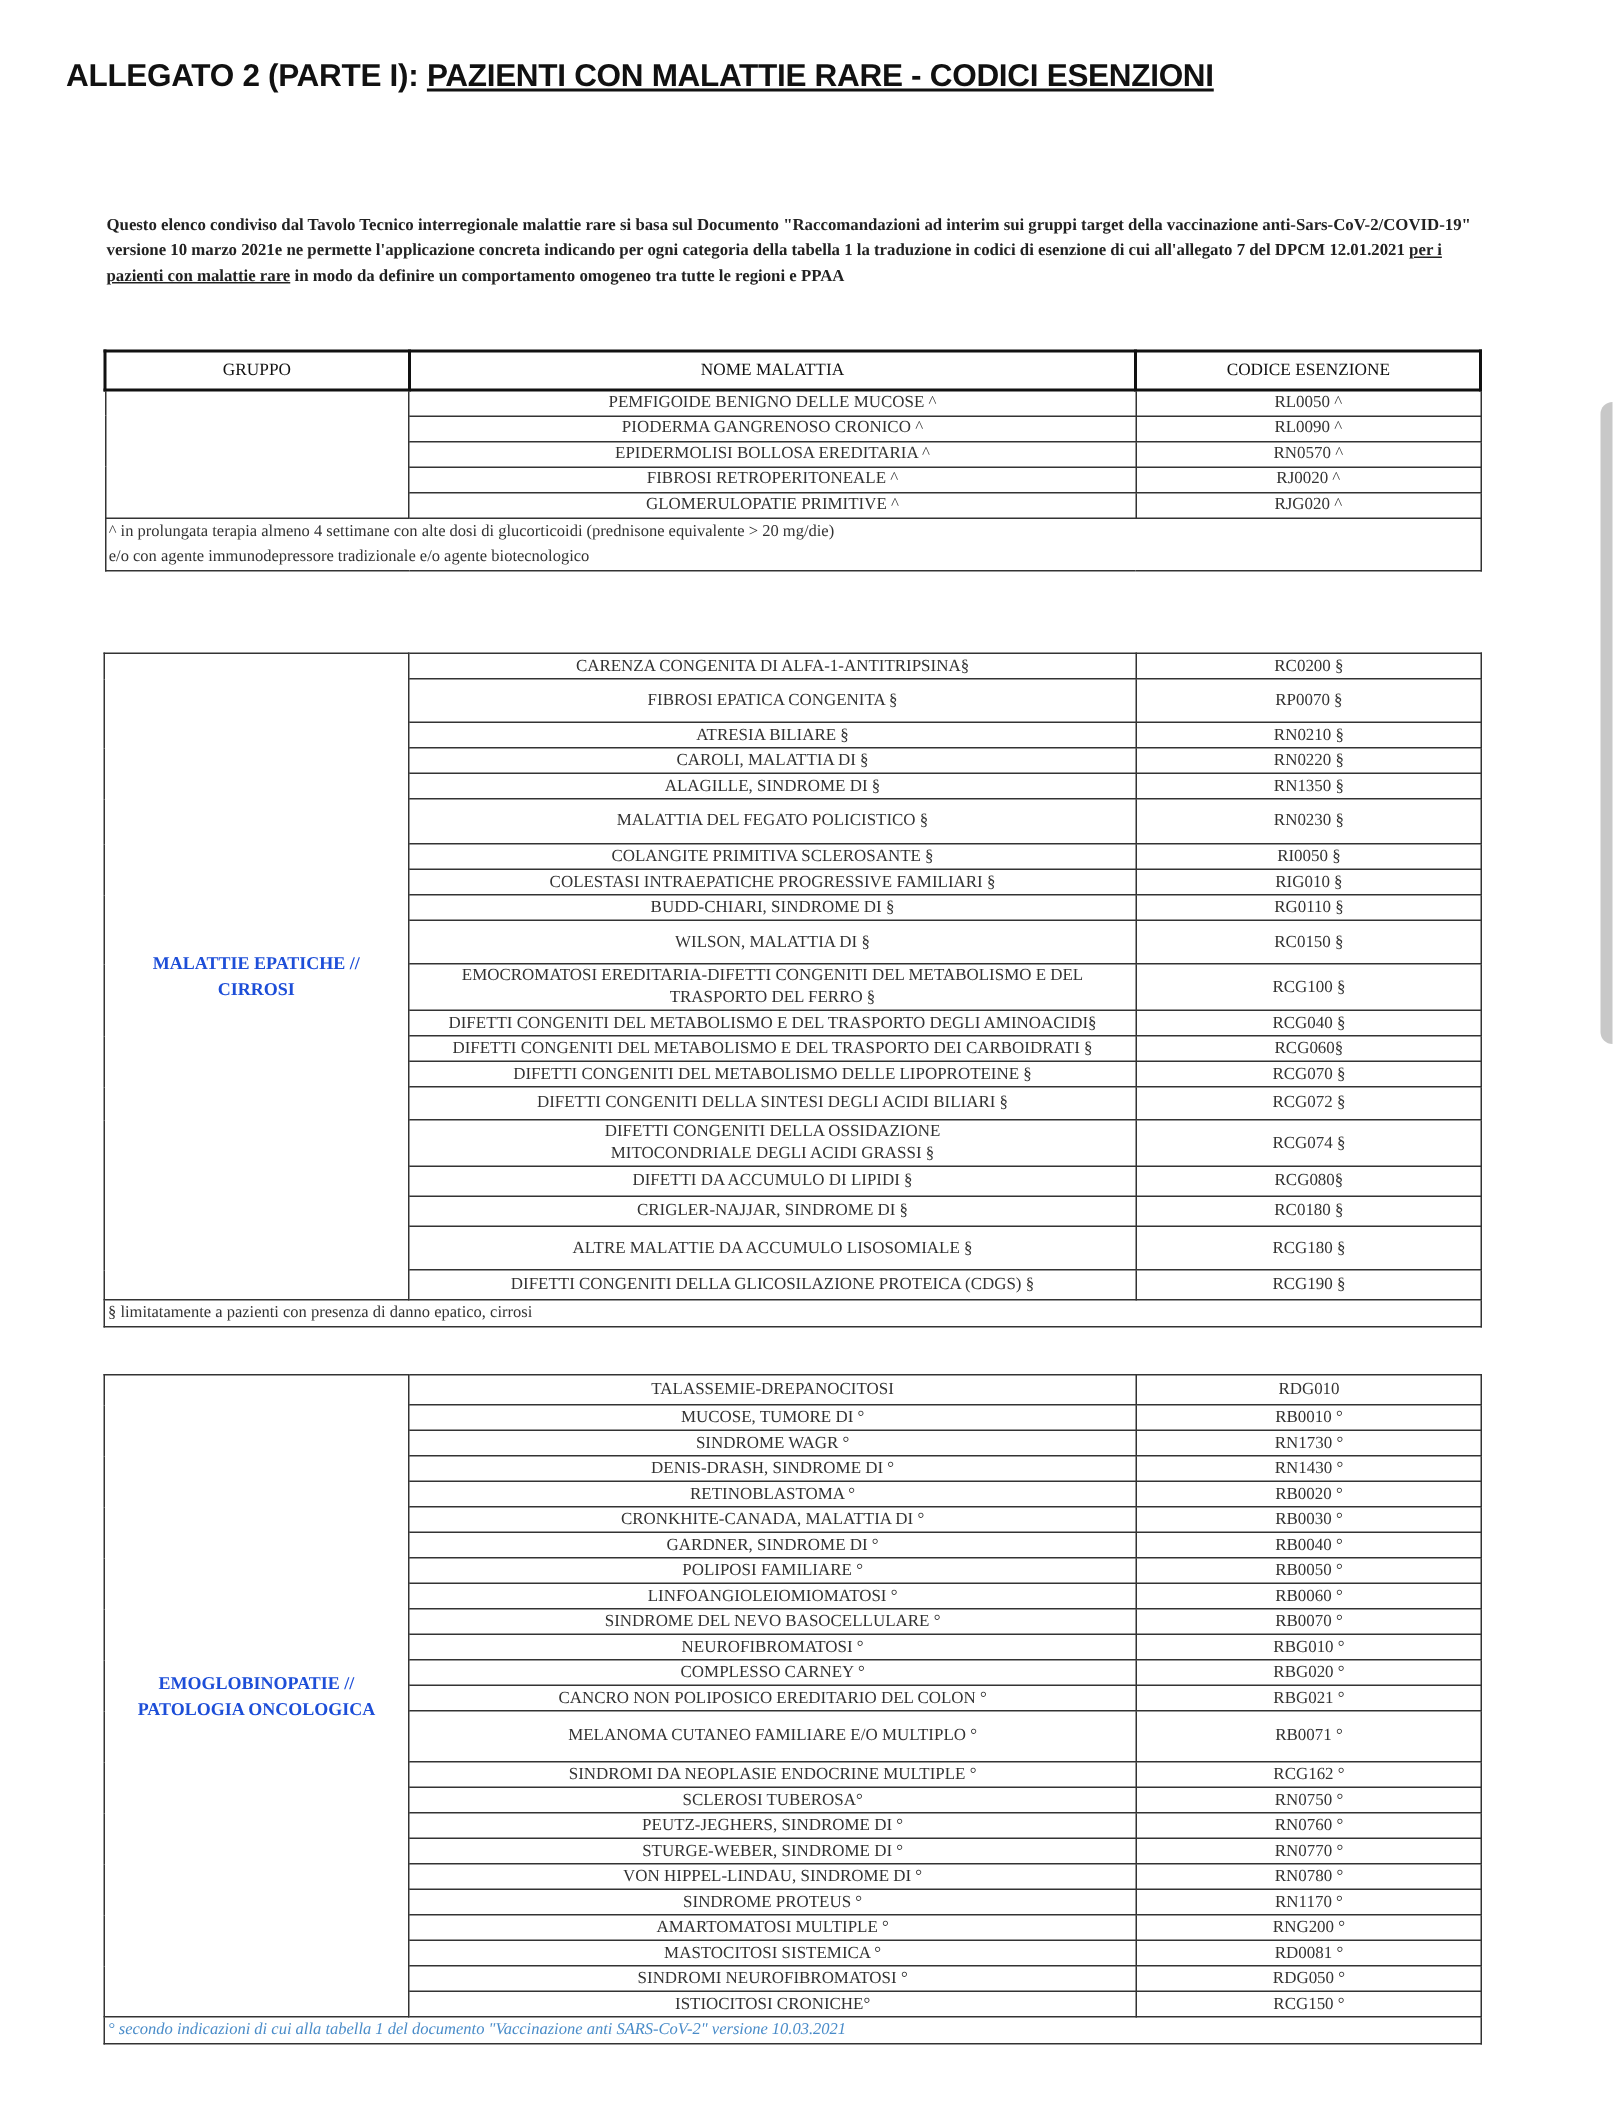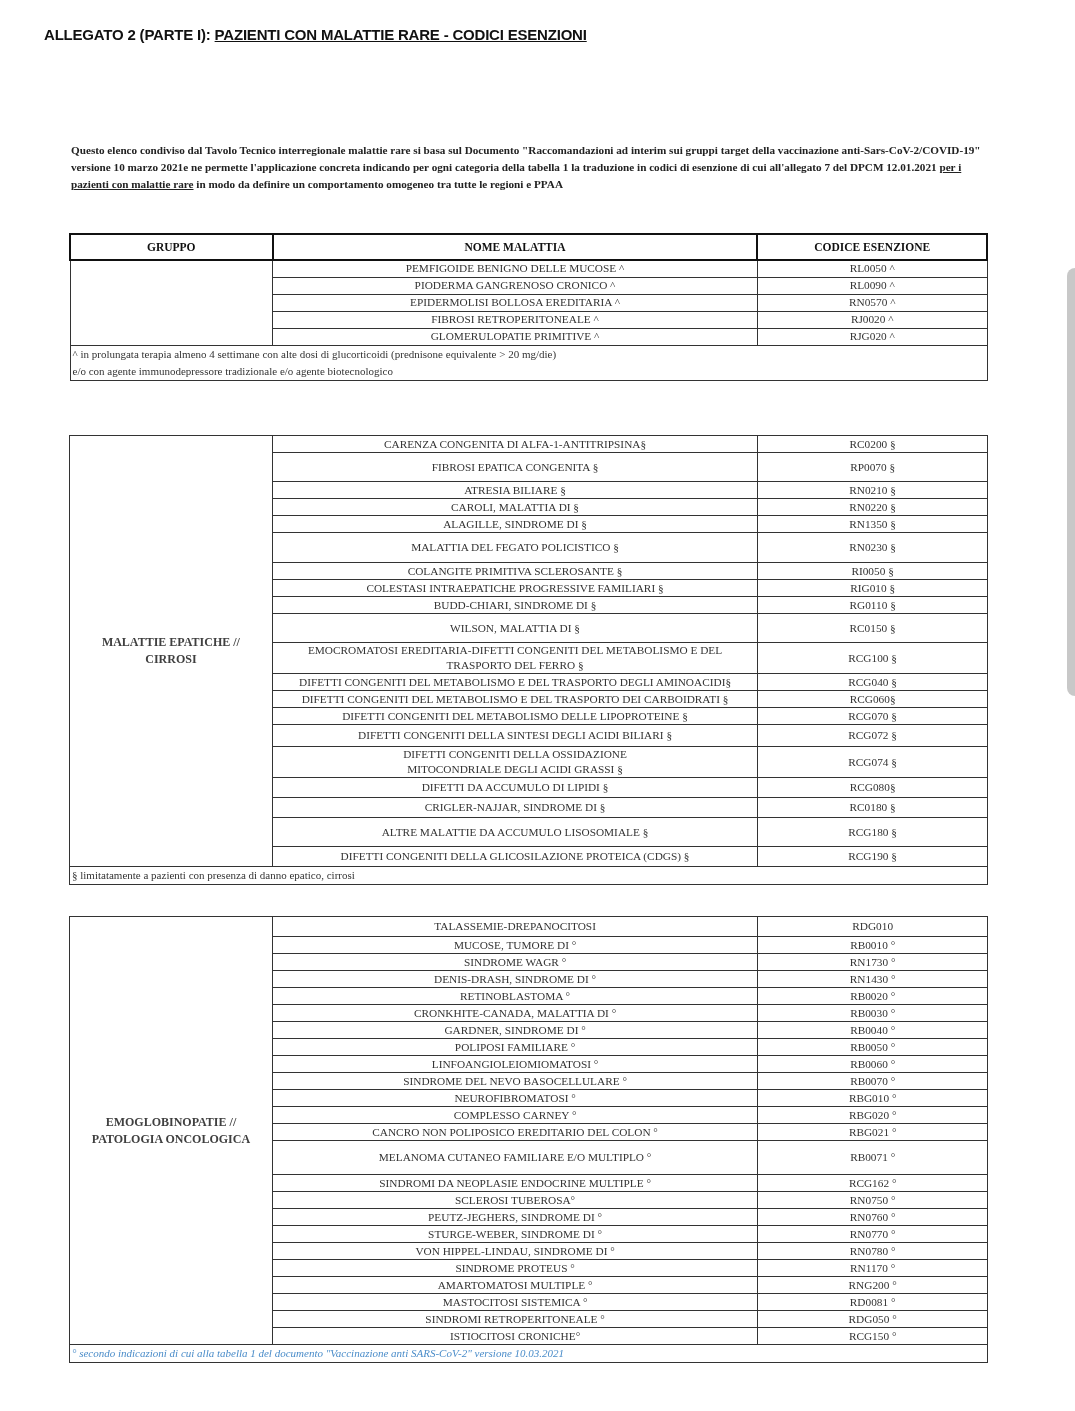--- a/index.html
+++ b/index.html
@@ -1,24 +1,24 @@
 <!DOCTYPE html>
 <html><head>
 <meta charset="utf-8">
 <style>
   html, body { margin: 0; padding: 0; background: #ffffff; }
   body { width: 1075px; height: 1411px; position: relative; overflow: hidden; font-family: "Liberation Serif", serif; color: #222; }
-  .title { position: absolute; left: 44px; top: 26px; font-family: "Liberation Sans", sans-serif; font-size: 15px; font-weight: bold; color: #111; white-space: nowrap; letter-spacing: -0.2px; }
+  .title { position: absolute; left: 44px; top: 39px; font-family: "Liberation Sans", sans-serif; font-size: 21px; font-weight: bold; color: #111; white-space: nowrap; letter-spacing: -0.2px; }
   .title .u { text-decoration: underline; }
   .intro { position: absolute; left: 71px; top: 142px; width: 920px; font-size: 11.2px; font-weight: bold; line-height: 17px; color: #222; }
   .intro .u { text-decoration: underline; }
   table.t { position: absolute; left: 69px; width: 919px; border-collapse: collapse; font-size: 11.3px; color: #333; }
   table.t td, table.t th { border: 1.3px solid #333; text-align: center; padding: 0 4px; line-height: 15px; }
-  table.t th { font-weight: bold; font-size: 11.5px; color: #111; height: 24px; border: 2.5px solid #111; }
-  table.t td.grp { font-weight: bold; font-size: 12px; color: #404040; width: 193px; line-height: 17px; }
+  table.t th { font-weight: normal; font-size: 11.5px; color: #111; height: 24px; border: 2.5px solid #111; }
+  table.t td.grp { font-weight: bold; font-size: 12px; color: #1d4ed8; width: 193px; line-height: 17px; }
   table.t td.code { width: 220px; }
   table.t td.note { text-align: left; font-size: 11px; line-height: 17px; padding: 0 2px; }
   table.t td.note.blue { color: #4a8cc9; font-style: italic; }
   col.c1 { width: 203px; } col.c2 { width: 486px; } col.c3 { width: 230px; }
   .scrollbar { position: absolute; left: 1067px; top: 268px; width: 8px; height: 428px; background: #c8c8c8; border-radius: 8px 0 0 8px; }
 </style>
 </head>
 <body>
 
 <div class="title"><span>ALLEGATO 2 (PARTE I): </span><span class="u">PAZIENTI CON MALATTIE RARE -  CODICI ESENZIONI</span></div>
@@ -254,21 +254,21 @@
       </tr>
       <tr style="height: 17px;">
         <td><span>AMARTOMATOSI MULTIPLE °</span></td>
         <td class="code">RNG200 °</td>
       </tr>
       <tr style="height: 17px;">
         <td><span>MASTOCITOSI SISTEMICA °</span></td>
         <td class="code">RD0081 °</td>
       </tr>
       <tr style="height: 17px;">
-        <td><span>SINDROMI RETROPERITONEALE °</span></td>
+        <td><span>SINDROMI NEUROFIBROMATOSI °</span></td>
         <td class="code">RDG050 °</td>
       </tr>
       <tr style="height: 17px;">
         <td><span>ISTIOCITOSI CRONICHE°</span></td>
         <td class="code">RCG150 °</td>
       </tr>
     </tbody>
   <tbody>
       <tr>
     <td class="note blue" colspan="3">° secondo indicazioni di cui alla tabella 1 del documento "Vaccinazione anti SARS-CoV-2" versione 10.03.2021</td>

